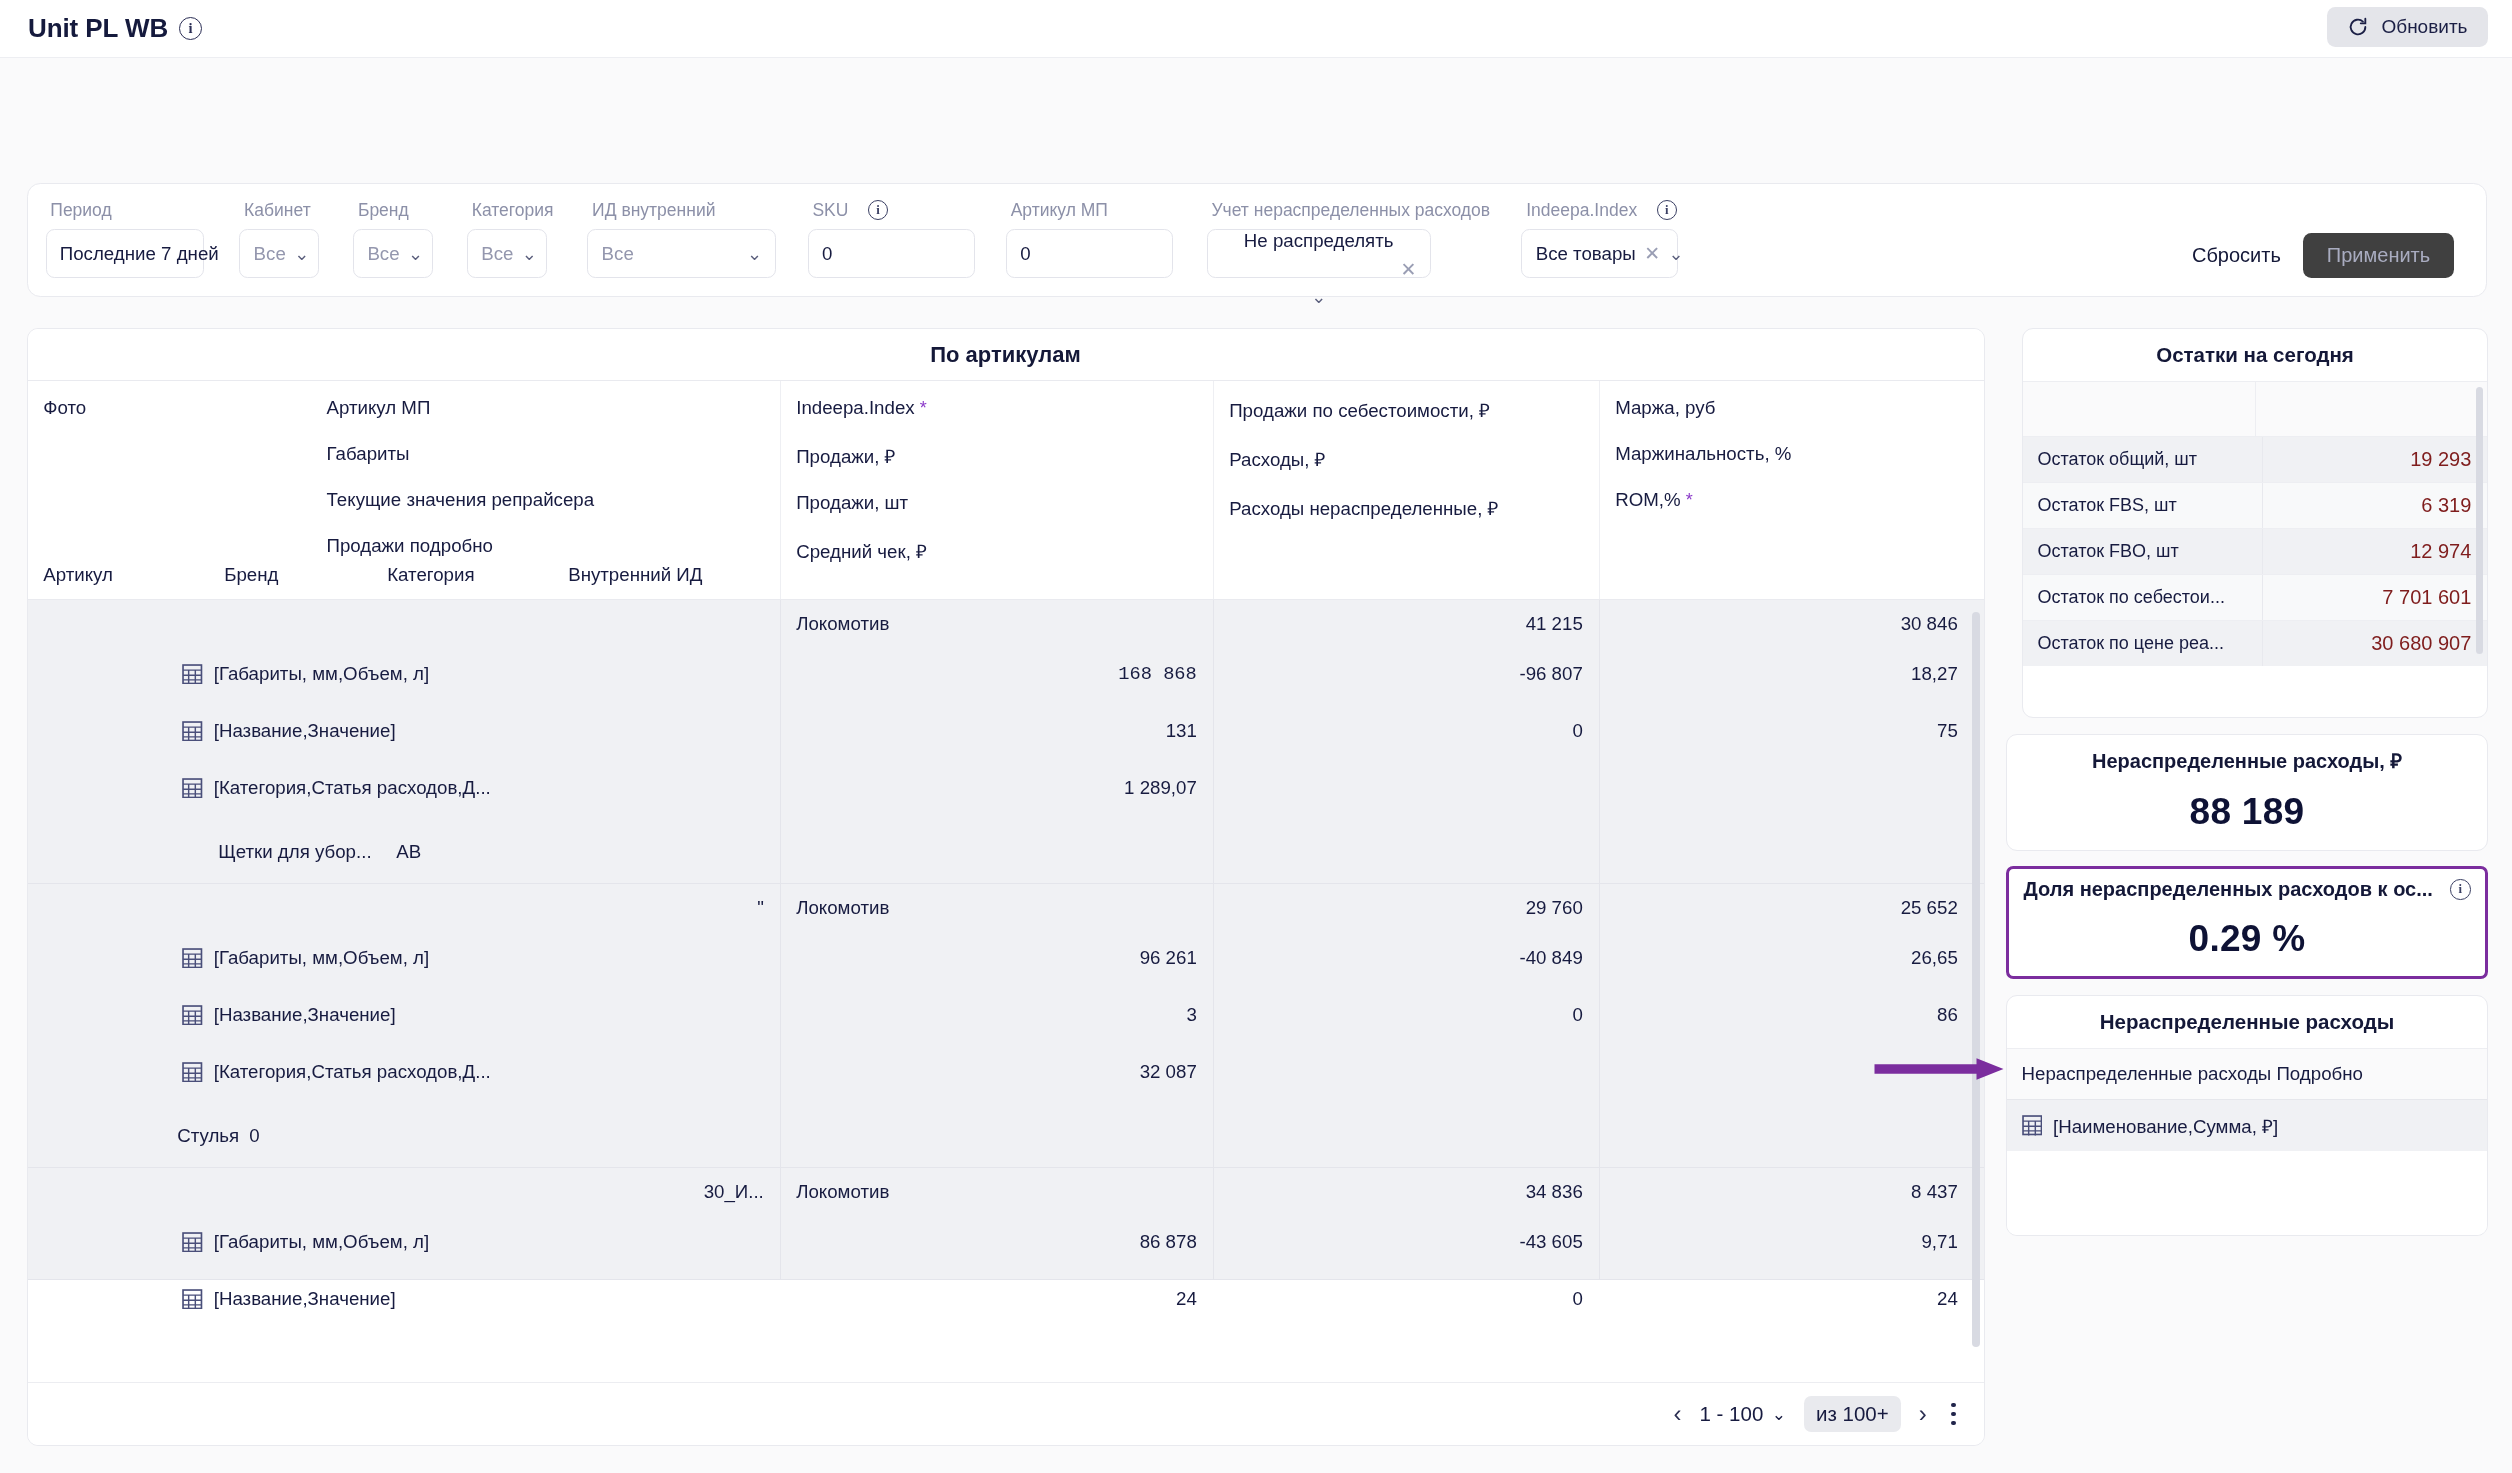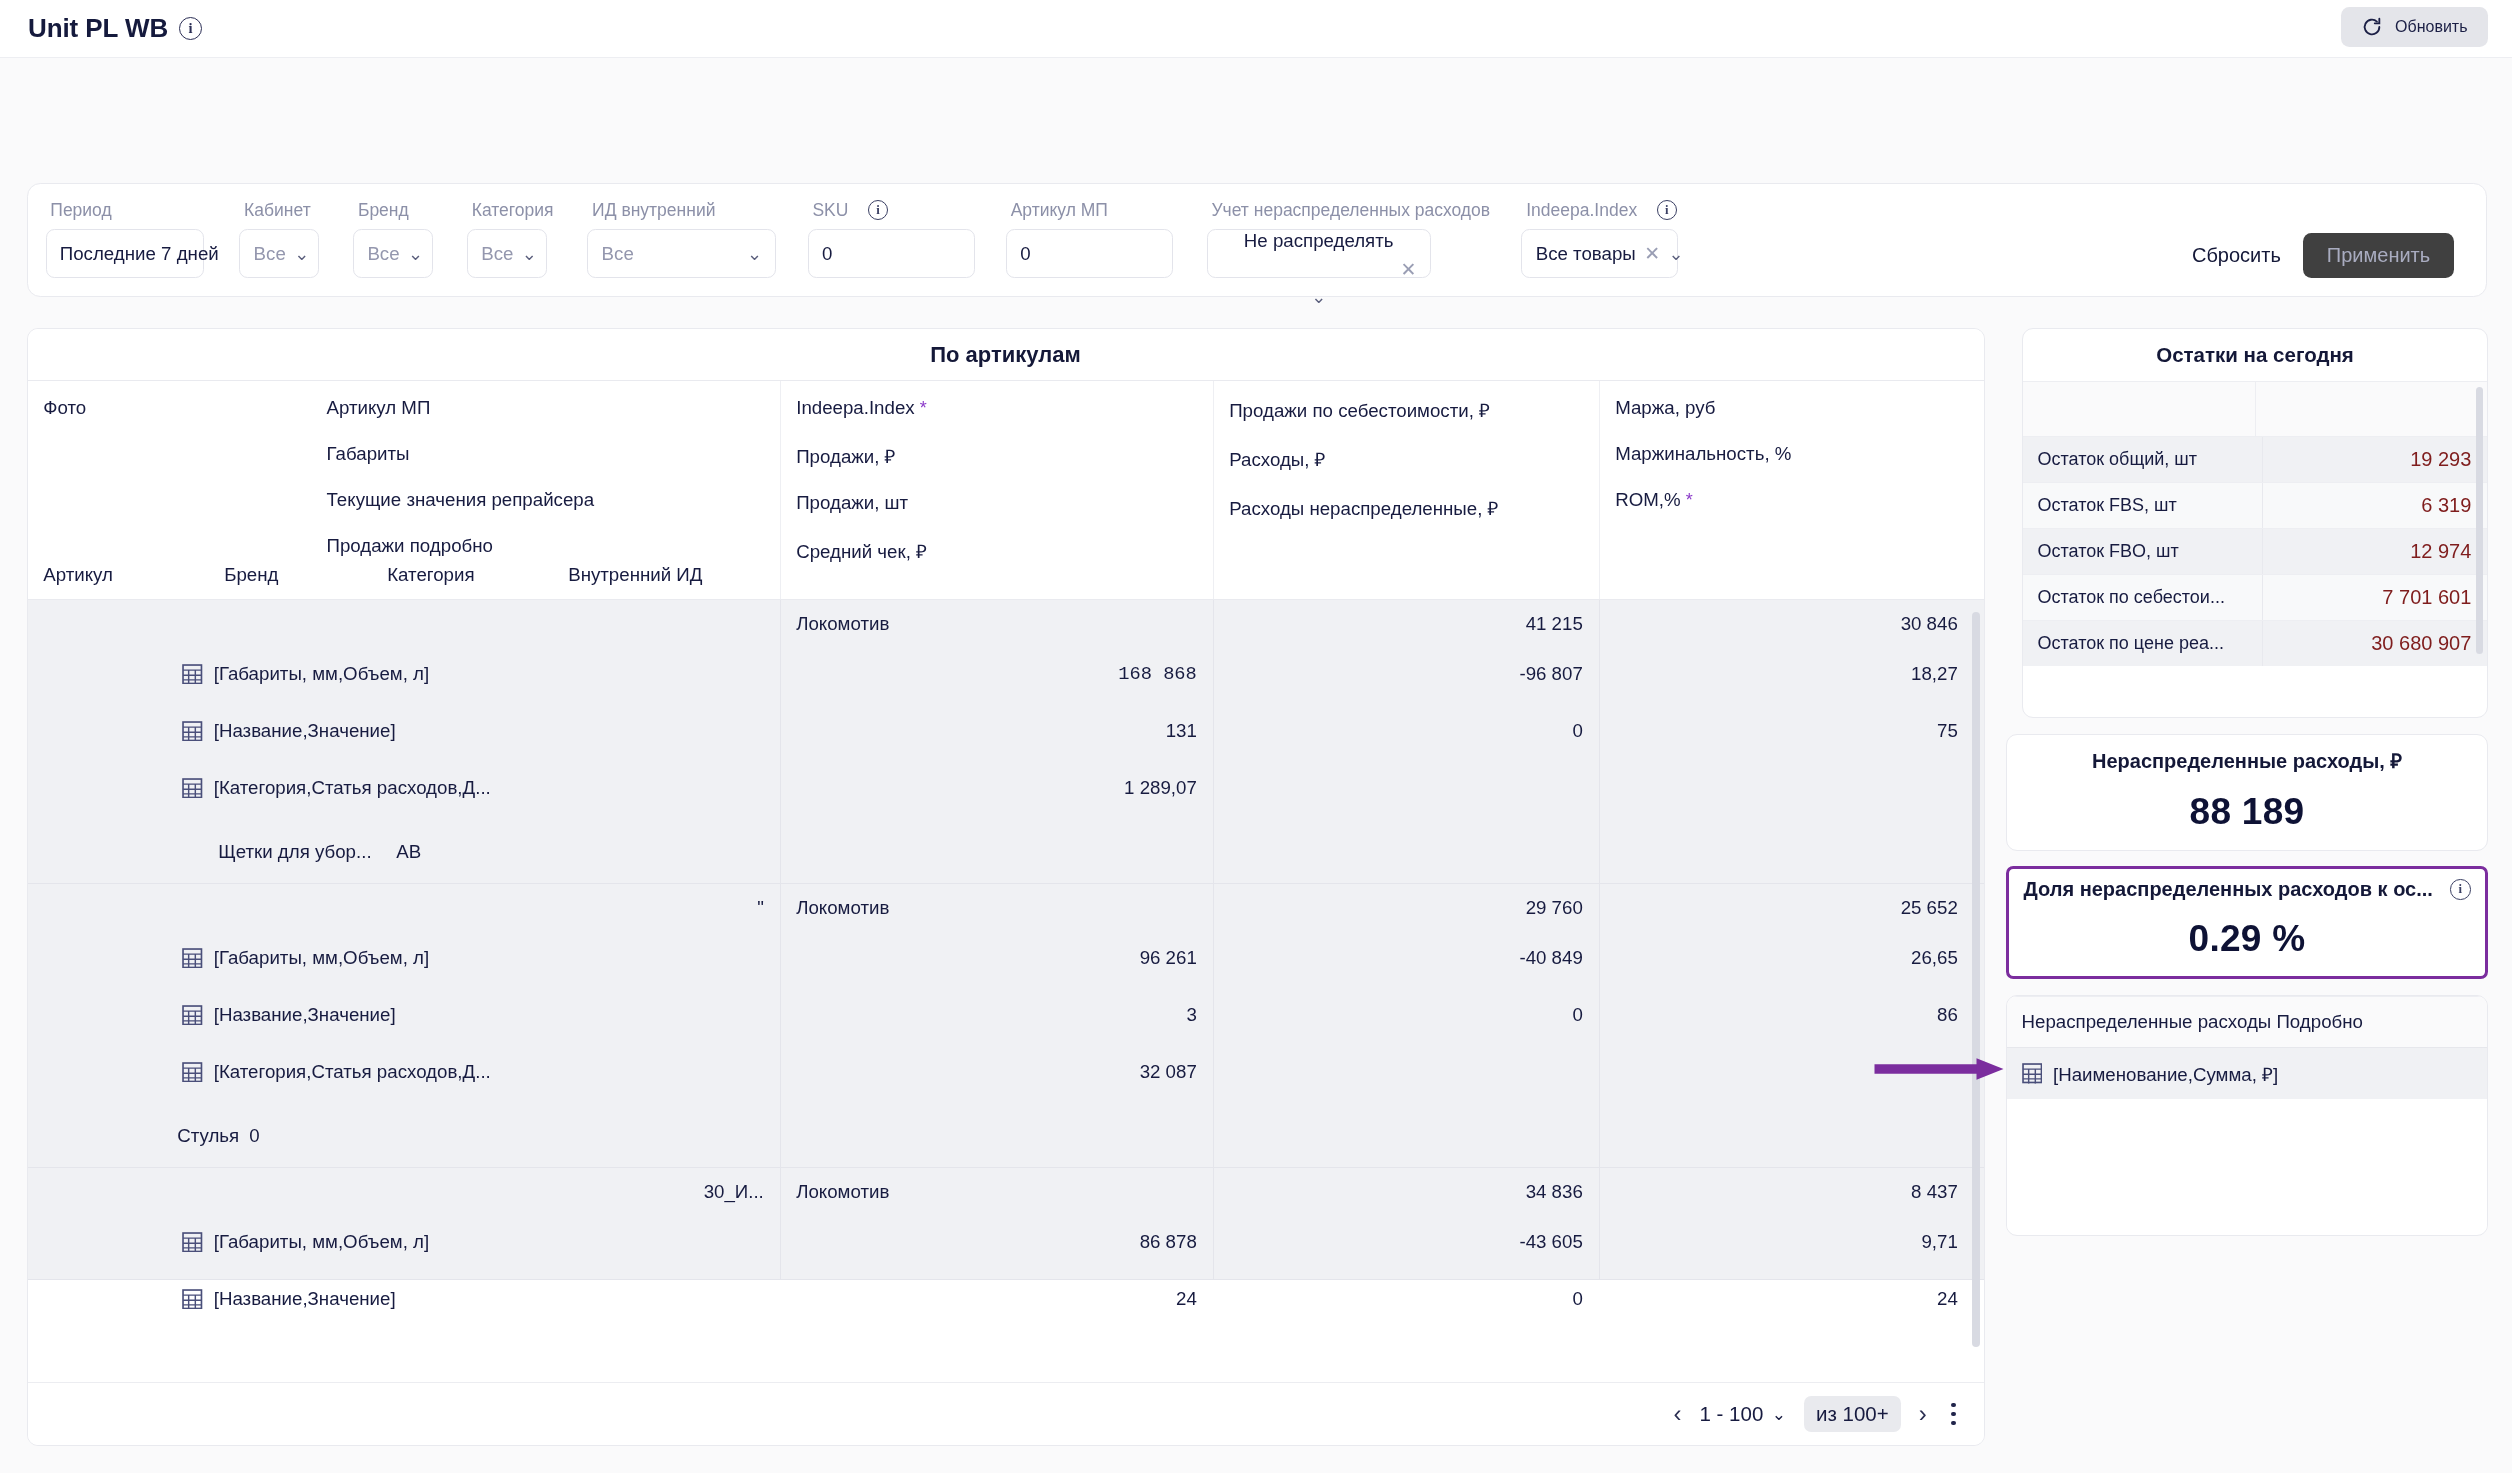--- a/index.html
+++ b/index.html
@@ -28,21 +28,21 @@
     border: 1.8px solid #2B2E55; color: #2B2E55;
     font-size: 14.5px; font-weight: 700; font-family: "Liberation Serif", serif;
     line-height: 1; margin-left: 11px; flex: none;
   }
   .info-circle.thin { border-width: 1.5px; border-color: #3A3F63; color: #3A3F63; width: 20.5px; height: 20.5px; font-size: 12.7px; }
   .refresh-btn {
     position: absolute; right: 24px; top: 7.2px;
     height: 40px; padding: 0 20.5px; border-radius: 8.4px;
     background: #E4E5EA; border: none; cursor: pointer;
     display: flex; align-items: center; gap: 12px;
-    font-size: 16px; color: #1B1F45; font-family: "Liberation Sans", sans-serif;
+    font-size: 19px; color: #1B1F45; font-family: "Liberation Sans", sans-serif;
   }
   .refresh-icon { width: 22px; height: 22px; }
 
   
   .filters {
     position: absolute; left: 26.5px; top: 183px; width: 2460px; height: 114px;
     background: #FFFFFF; border: 1.2px solid #E9EAEF; border-radius: 13.3px;
     display: flex; align-items: flex-start; padding: 15.7px 18px 0 18px;
   }
   .fgroup { display: flex; flex-direction: column; margin-right: 4.8px; }
@@ -543,20 +543,21 @@
       <div class="kpi" style="padding-top:8.4px;">
         <div class="kpi-label" style="padding:0 14.5px;">
           <span>Доля нераспределенных расходов к ос...</span>
           <span class="info-circle thin" style="margin-left:auto;">i</span>
         </div>
         <div class="kpi-value">0.29 %</div>
       </div>
     </div>
 
     <div class="card" style="height:241px;">
+      <div class="card-title">Нераспределенные расходы</div>
       <div class="detail-head">Нераспределенные расходы Подробно</div>
       <div class="detail-row">
         <svg class="grid-icon" viewBox="0 0 20 20">
           <rect x="1" y="1" width="18" height="18" fill="none" stroke="#4A4F7A" stroke-width="1.6"></rect>
           <path d="M1 6h18M1 11h18M1 15.5h18M6.5 6v14M13 6v14" stroke="#4A4F7A" stroke-width="1.4"></path>
         </svg>
         <span>[Наименование,Сумма, ₽]</span>
       </div>
       <div class="detail-blank"></div>
       <div class="card-foot" style="border-top:none;">

